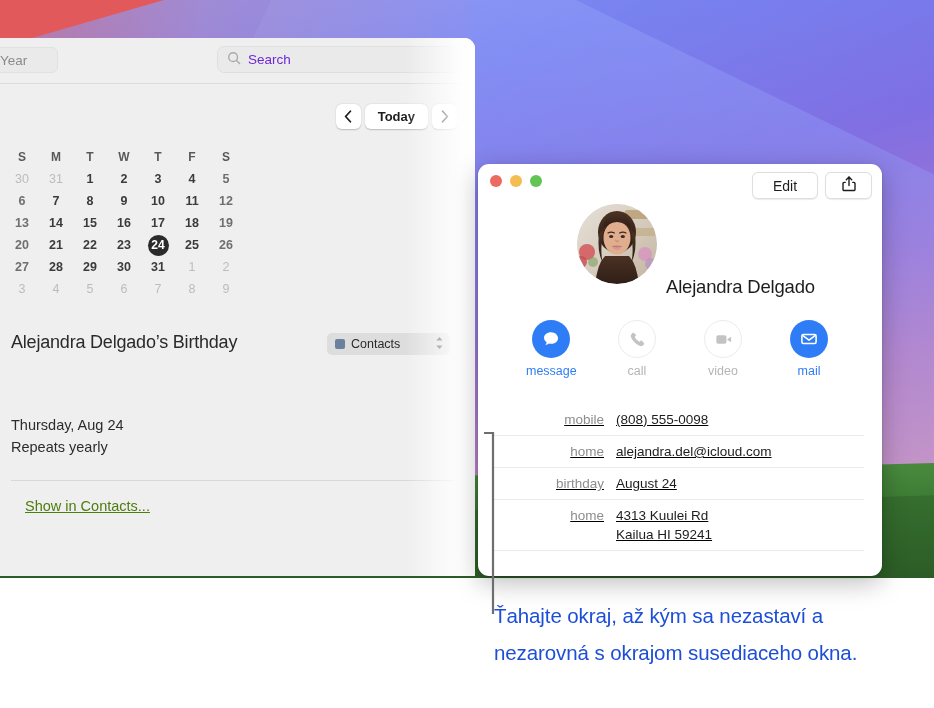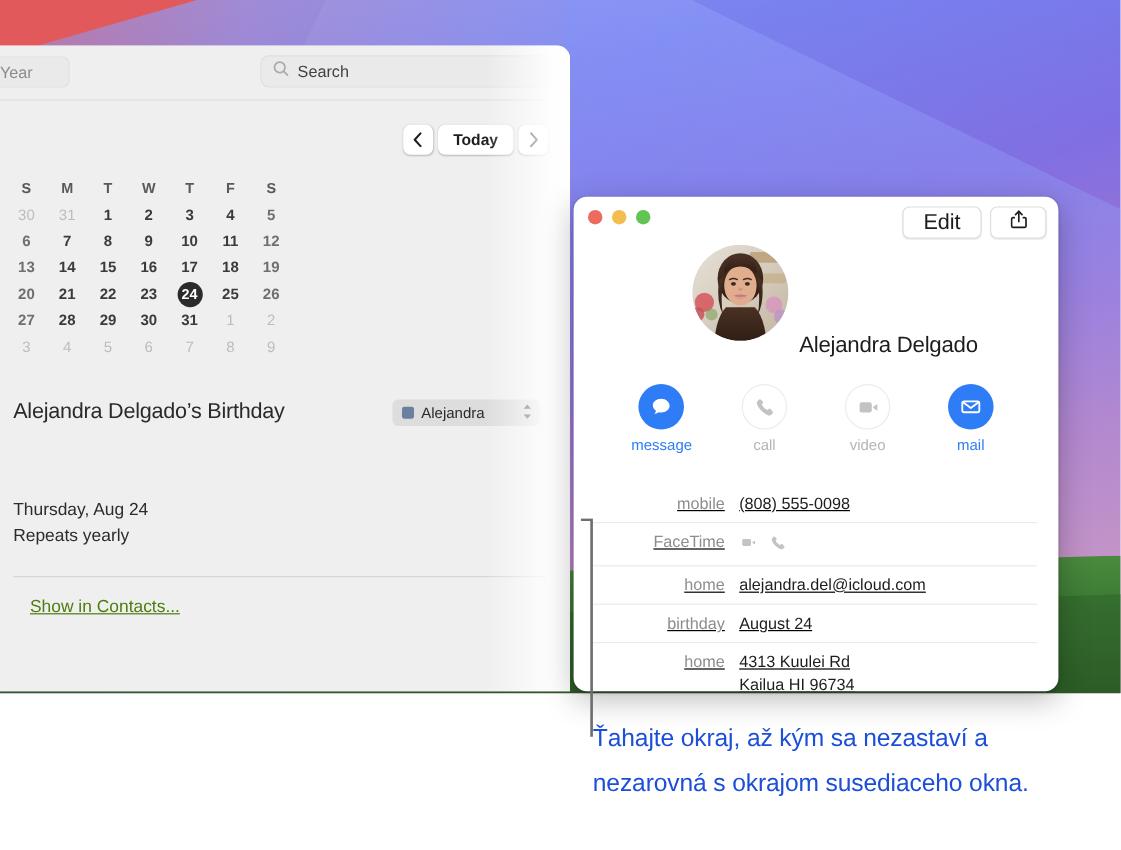--- a/index.html
+++ b/index.html
@@ -75,21 +75,21 @@
     color: #8a8a8e; font-size: 13.5px; line-height: 26px;
     padding-left: 16px; box-sizing: border-box;
   }
   .search-field {
     position: absolute; left: 220px; top: 8px; width: 243px; height: 27px;
     border: 1px solid #e0dfdf; border-radius: 7px;
     background: #ebeaea;
     display: flex; align-items: center; gap: 7px; padding-left: 9px;
     box-sizing: border-box;
   }
-  .search-field .ph { color: #404040; font-size: 13.5px; }
+  .search-field .ph { color: #6d28d9; font-size: 13.5px; }
 
   .cal-body { position: relative; background: #f0efef; height: 493px; }
 
   .nav-group { position: absolute; right: 18px; top: 20px; display: flex; align-items: center; gap: 4px; }
   .nav-btn {
     width: 25px; height: 25px; border-radius: 6px; background: #ffffff;
     box-shadow: 0 0.5px 1.5px rgba(0,0,0,0.22);
     display: flex; align-items: center; justify-content: center;
     color: #1d1d1f;
   }
@@ -155,21 +155,21 @@
   .card-titlebar { position: relative; height: 44px; }
   .traffic { position: absolute; left: 12px; top: 11px; display: flex; gap: 8px; }
   .tl { width: 12px; height: 12px; border-radius: 50%; }
   .tl.r { background: #ec6a5f; }
   .tl.y { background: #f4bd4f; }
   .tl.g { background: #61c454; }
   .edit-btn {
     position: absolute; right: 64px; top: 8px; width: 64px; height: 25px;
     border: 1px solid #dededf; border-radius: 6px; background: #fff;
     box-shadow: 0 0.5px 1px rgba(0,0,0,0.08);
-    font-size: 18px; color: #1d1d1f;
+    font-size: 14px; color: #1d1d1f;
     display: flex; align-items: center; justify-content: center;
   }
   .share-btn {
     position: absolute; right: 10px; top: 8px; width: 45px; height: 25px;
     border: 1px solid #dededf; border-radius: 6px; background: #fff;
     box-shadow: 0 0.5px 1px rgba(0,0,0,0.08);
     display: flex; align-items: center; justify-content: center;
   }
 
   .card-id { position: relative; display: flex; align-items: flex-end; padding: 0 0 0 98px; height: 90px; }
@@ -402,21 +402,21 @@
             <div class="mini-cell dim">
               <span>9</span>
             </div>
           </div>
         </div>
 
       <div class="event-title">Alejandra Delgado’s Birthday</div>
 
       <div class="cal-popup">
         <span class="cal-swatch" style="background: rgb(107, 127, 158);"></span>
-        <span class="lbl">Alejandra</span>
+        <span class="lbl">Contacts</span>
         <span class="chev">
           <svg width="9" height="14" viewBox="0 0 9 14" fill="none">
             <path d="M4.5 1 L7.6 4.6 L1.4 4.6 Z" fill="#4a4a4c"></path>
             <path d="M4.5 13 L7.6 9.4 L1.4 9.4 Z" fill="#4a4a4c"></path>
           </svg>
         </span>
       </div>
 
       <div class="event-meta">
         <div>Thursday, Aug 24</div>
@@ -533,42 +533,30 @@
           <div class="lab">mail</div>
         </div>
       </div>
 
     <div class="fields" id="fields">
         <div class="frow">
           <div class="flabel">mobile</div>
           <div class="fval">(808) 555-0098</div>
         </div>
         <div class="frow">
-          <div class="flabel">FaceTime</div>
-          <div class="fval ft-icons">
-            <span><svg width="16" height="16" viewBox="0 0 22 22">
-                <rect x="3.5" y="7" width="10" height="8" rx="1.7" fill="#c3c3c6"></rect>
-                <path d="M14.6 11 L18.2 8.7 V13.3 L14.6 11 Z" fill="#c3c3c6"></path>
-              </svg></span>
-            <span><svg width="15" height="15" viewBox="0 0 20 20">
-                <path d="M6.1 3.1c-.5-.4-1.2-.3-1.6.2L3.3 4.9c-.5.6-.6 1.5-.3 2.3 .8 2.1 2.2 4.1 3.9 5.8 1.7 1.7 3.7 3.1 5.8 3.9 .8.3 1.7.2 2.3-.3l1.6-1.2c.5-.4.6-1.1.2-1.6l-1.9-2.3c-.4-.5-1.1-.6-1.6-.2l-1.3 1c-1.1-.6-2-1.3-2.8-2.1 -.8-.8-1.5-1.7-2.1-2.8l1-1.3c.4-.5.3-1.2-.2-1.6L6.1 3.1z" fill="#c3c3c6"></path>
-              </svg></span>
-          </div>
-        </div>
-        <div class="frow">
           <div class="flabel">home</div>
           <div class="fval">alejandra.del@icloud.com</div>
         </div>
         <div class="frow">
           <div class="flabel">birthday</div>
           <div class="fval">August 24</div>
         </div>
         <div class="frow">
           <div class="flabel">home</div>
-          <div class="fval">4313 Kuulei Rd<span class="l2">Kailua HI 96734</span></div>
+          <div class="fval">4313 Kuulei Rd<span class="l2">Kailua HI 59241</span></div>
         </div>
       </div>
   </div>
 
   <div class="callout-line">
     <svg width="26" height="182" viewBox="0 0 26 182" fill="none">
       <path d="M1 1 H9 V181" stroke="#6e6e70" stroke-width="2.2" stroke-linecap="square" stroke-linejoin="miter"></path>
     </svg>
   </div>
   <div class="callout-text">Ťahajte okraj, až kým sa nezastaví a nezarovná s okrajom susediaceho okna.</div>

